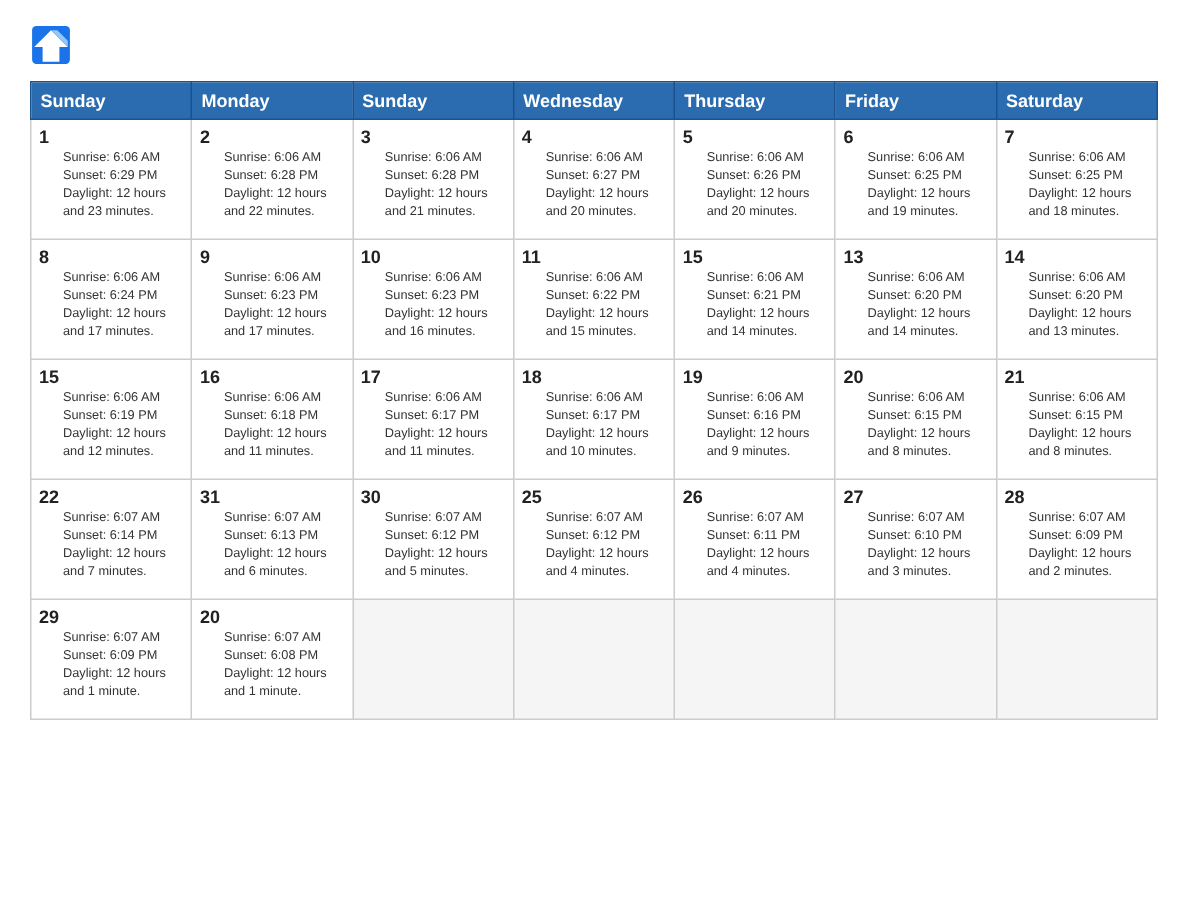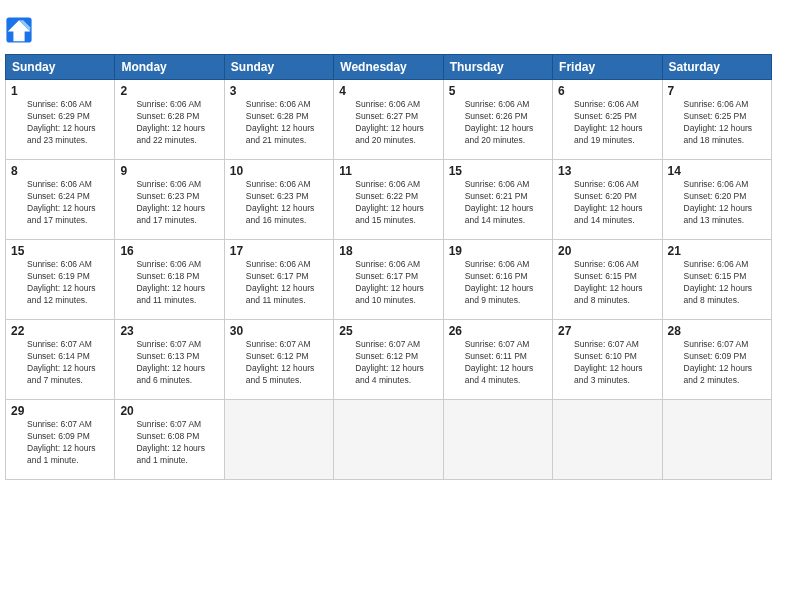--- a/index.html
+++ b/index.html
@@ -6,21 +6,21 @@
     body {
       font-family: Arial, sans-serif;
       background: #fff;
       width: 792px;
       height: 612px;
       overflow: hidden;
     }
     .page {
       width: 792px;
       height: 612px;
-      padding: 16px 20px 10px 5px;
+      padding: 16px 20px 10px 20px;
     }
     .header {
       display: flex;
       justify-content: space-between;
       align-items: flex-start;
       margin-bottom: 10px;
     }
     .logo {
       display: flex;
       align-items: center;
@@ -303,21 +303,21 @@
         <tr>
           <td>
     <span class="day-num">22</span>
     <div class="day-info">
       Sunrise: 6:07 AM<br>
       Sunset: 6:14 PM<br>
       Daylight: 12 hours and 7 minutes.
     </div>
   </td>
           <td>
-    <span class="day-num">23</span>
+    <span class="day-num">31</span>
     <div class="day-info">
       Sunrise: 6:07 AM<br>
       Sunset: 6:13 PM<br>
       Daylight: 12 hours and 6 minutes.
     </div>
   </td>
           <td>
     <span class="day-num">30</span>
     <div class="day-info">
       Sunrise: 6:07 AM<br>

